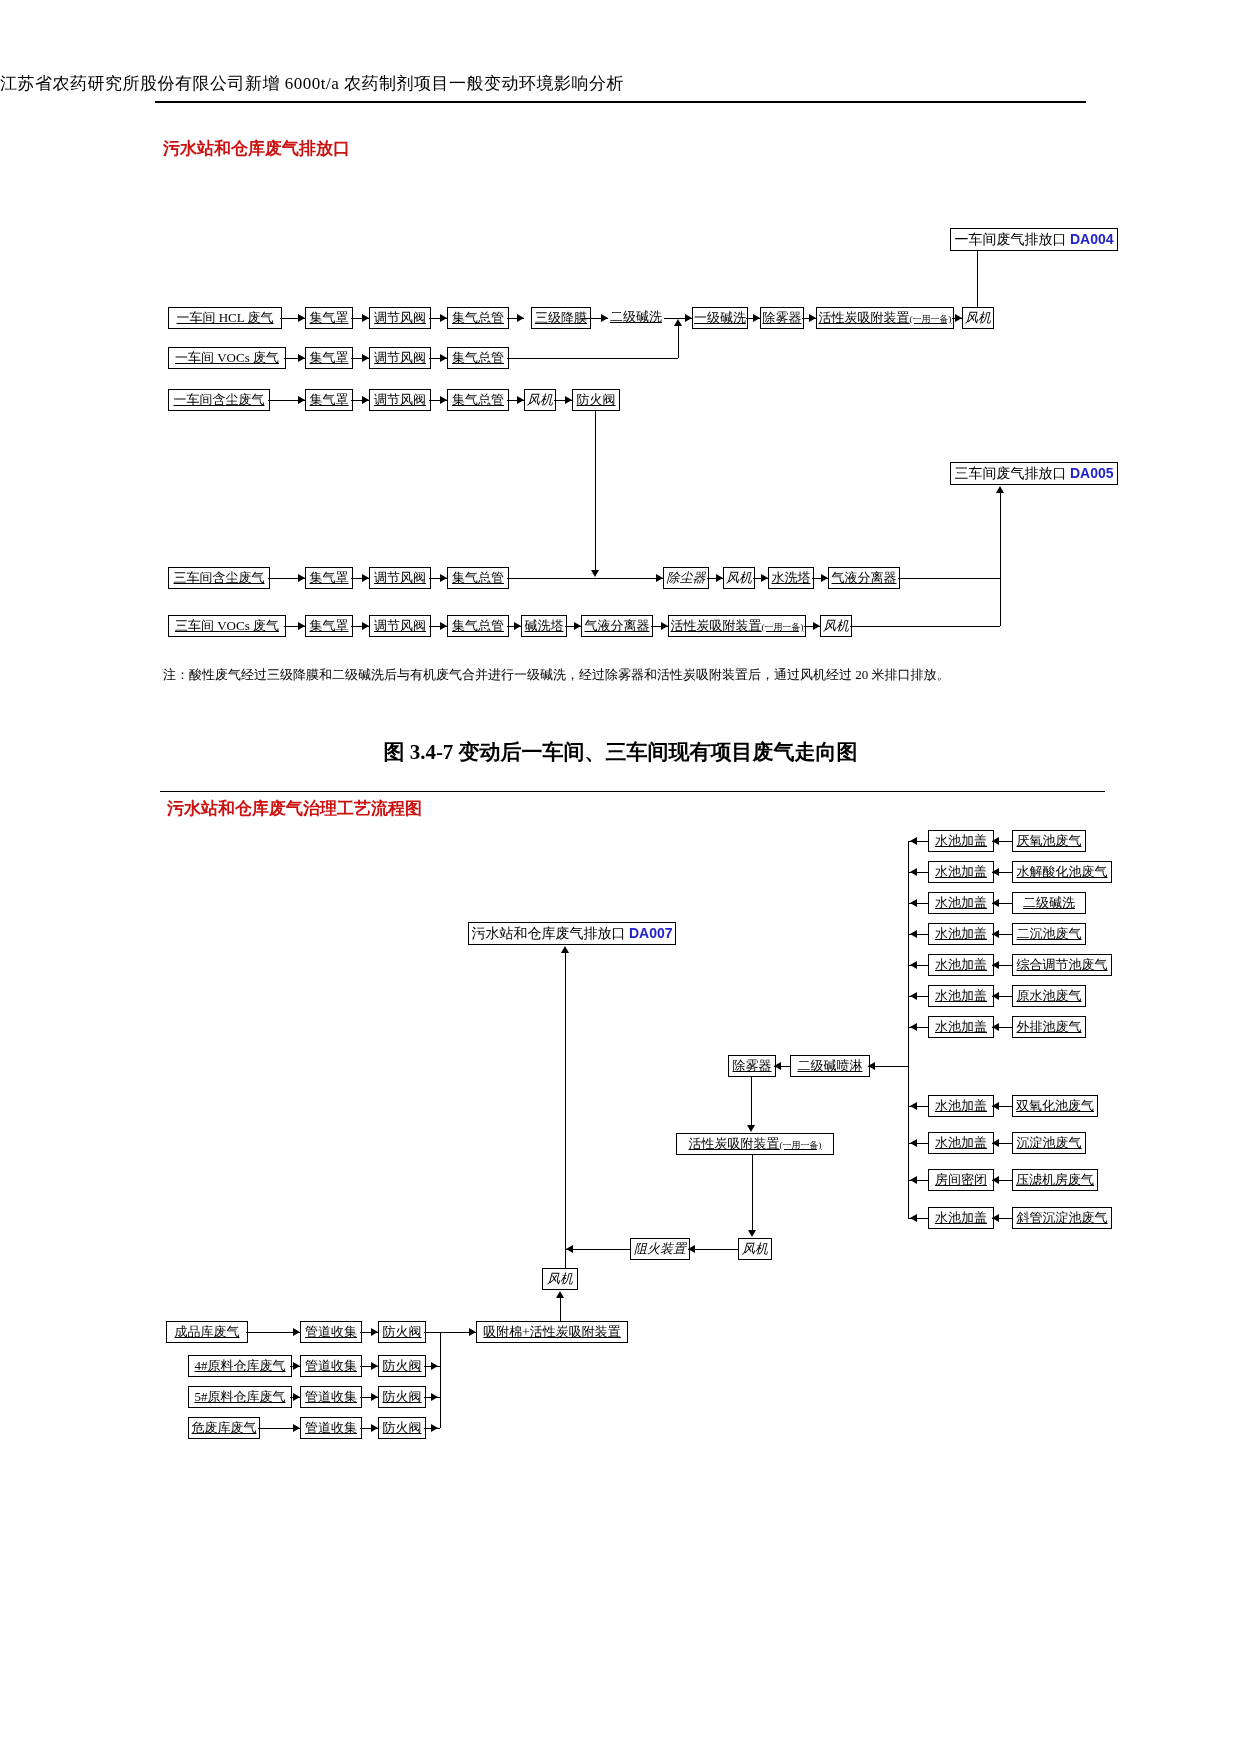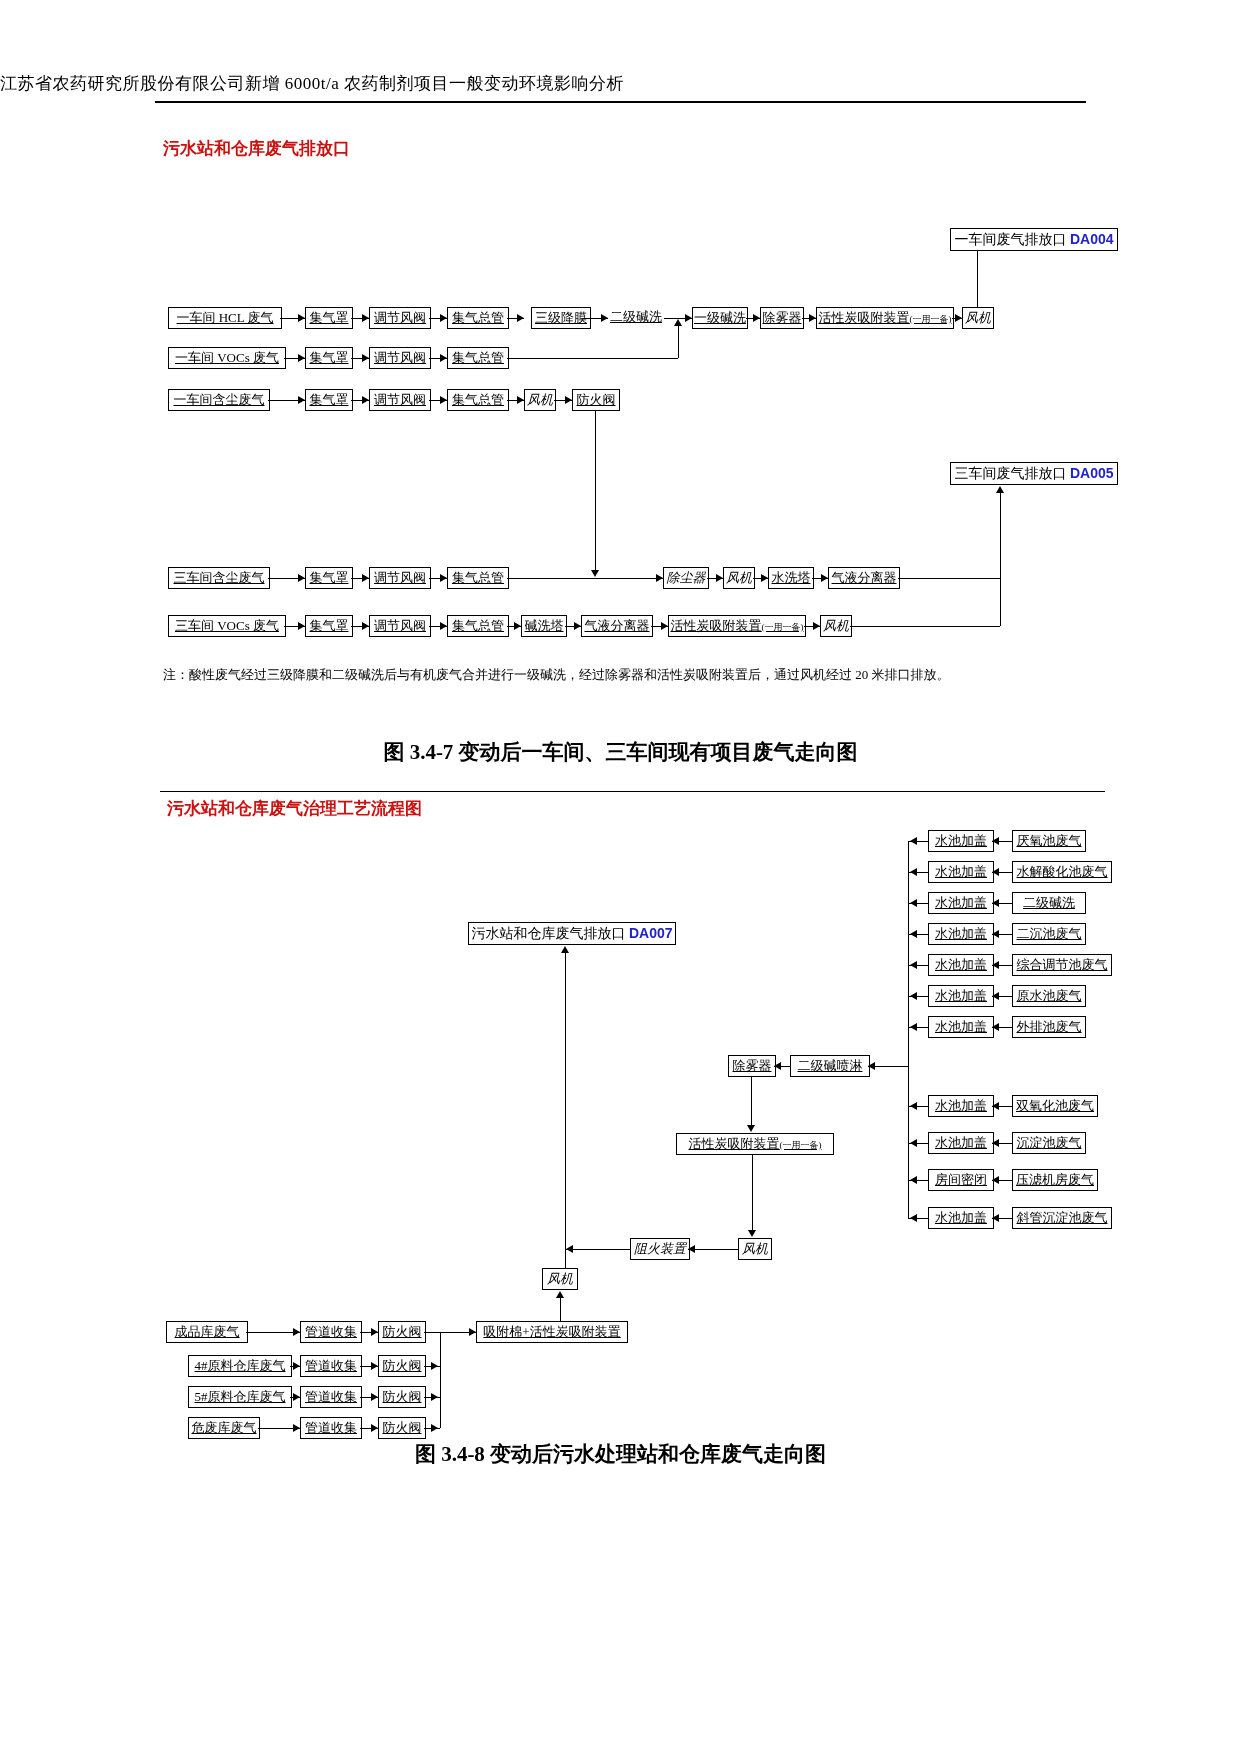--- a/index.html
+++ b/index.html
@@ -274,14 +274,13 @@
       <div class="tr" style="border-top: 4px solid transparent; border-bottom: 4px solid transparent; border-left: 7px solid rgb(0, 0, 0); left: 371px; top: 1393px;"></div>
       <div class="tr" style="border-top: 4px solid transparent; border-bottom: 4px solid transparent; border-left: 7px solid rgb(0, 0, 0); left: 431px; top: 1393px;"></div>
       <div class="hl" style="left: 360px; top: 1428px; width: 18px;"></div>
       <div class="hl" style="left: 424px; top: 1428px; width: 16px;"></div>
       <div class="tr" style="border-top: 4px solid transparent; border-bottom: 4px solid transparent; border-left: 7px solid rgb(0, 0, 0); left: 293px; top: 1424px;"></div>
       <div class="tr" style="border-top: 4px solid transparent; border-bottom: 4px solid transparent; border-left: 7px solid rgb(0, 0, 0); left: 371px; top: 1424px;"></div>
       <div class="tr" style="border-top: 4px solid transparent; border-bottom: 4px solid transparent; border-left: 7px solid rgb(0, 0, 0); left: 431px; top: 1424px;"></div>
       <div class="vl" style="left: 440px; top: 1332px; height: 96px;"></div>
     </div>
 
-  <div class="caption" style="top:1440px;">图 3.4-8  变动后污水处理站和仓库废气走向图</div>
 </div>
 
 </body></html>

